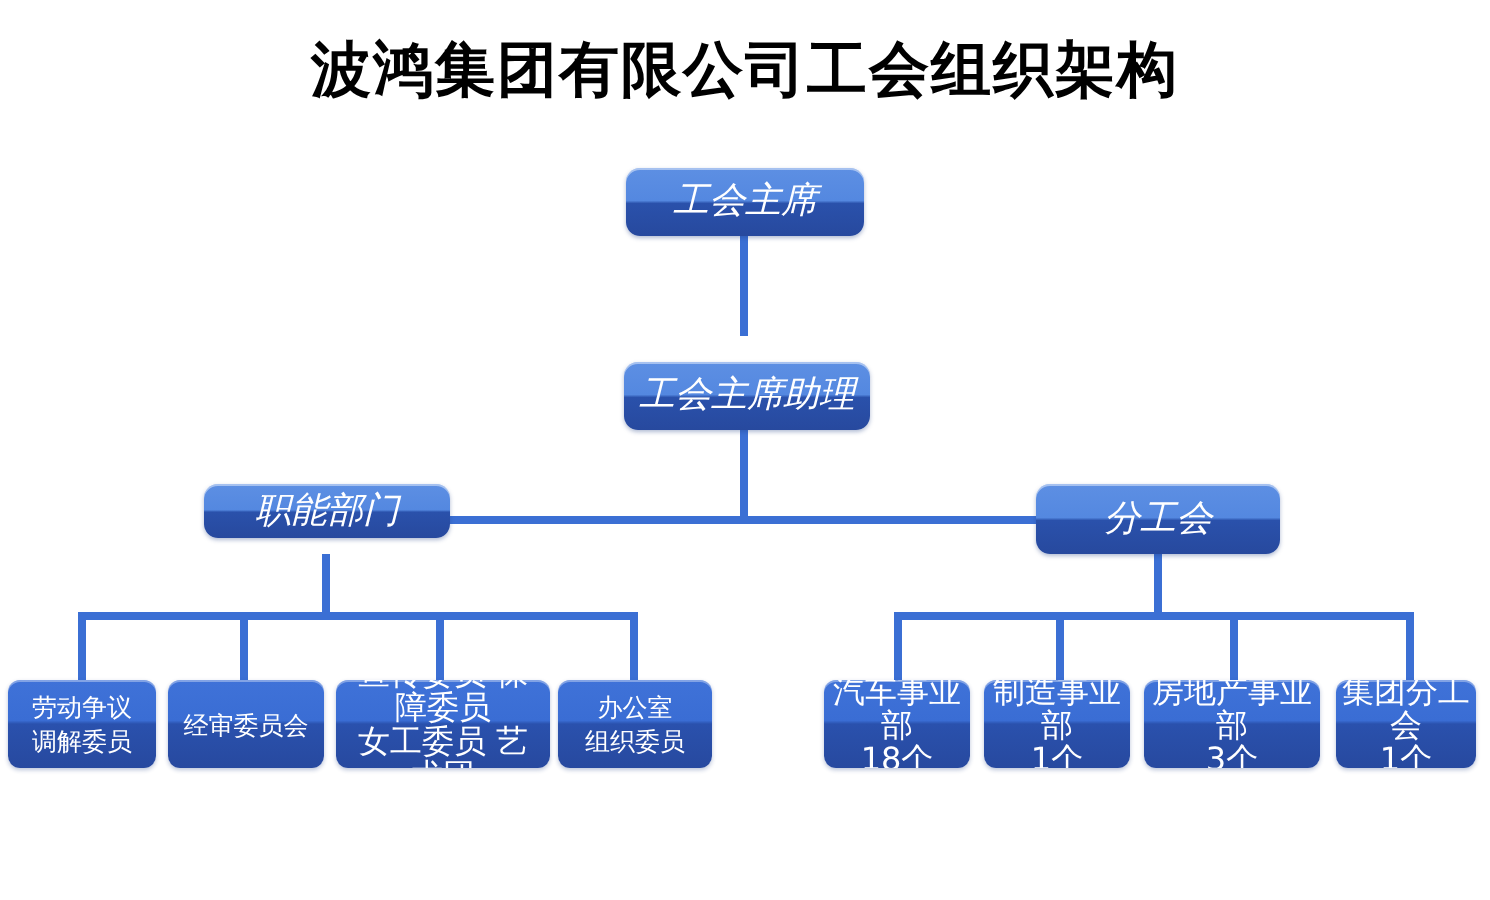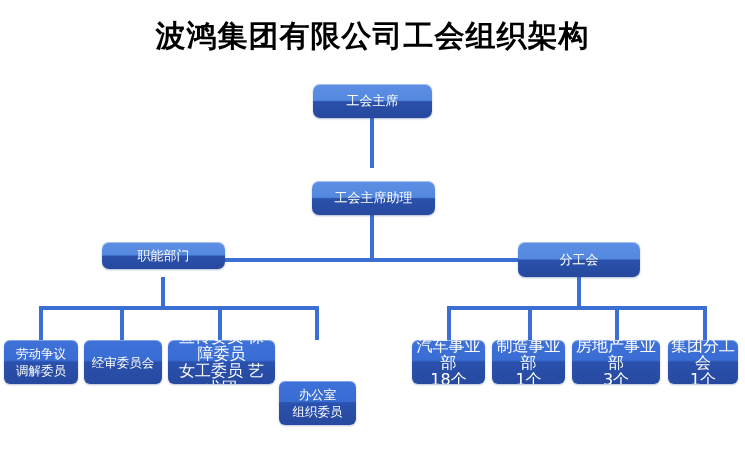--- a/index.html
+++ b/index.html
@@ -65,22 +65,23 @@
 
   
   .node-major {
     background: linear-gradient(to bottom,
         #5d8fe3 0%,
         #5488e0 48%,
         #2a51ab 52%,
         #27499e 100%);
     box-shadow: inset 0 1px 0 rgba(255,255,255,0.45),
                 0 1px 2px rgba(30,60,130,0.35);
-    font-size: 13px;
+    font-size: 18px;
     line-height: 16px;
+    font-style: italic;
   }
 
   
   .node-leaf {
     background: linear-gradient(to bottom,
         #3f72d8 0%,
         #3a6dd4 46%,
         #2a51ad 50%,
         #27499f 100%);
     box-shadow: inset 0 1px 0 rgba(255,255,255,0.35),
@@ -140,21 +141,21 @@
 
   <div class="node node-leaf" style="left:84px; top:340px; width:78px; height:44px;">
     <span class="label">经审委员会</span>
   </div>
 
   <div class="node node-leaf small-text" style="left:168px; top:340px; width:107px; height:44px;">
     <span class="label">宣传委员 保障委员
 女工委员 艺术团</span>
   </div>
 
-  <div class="node node-leaf" style="left:279px; top:340px; width:77px; height:44px;margin-top:41px;">
+  <div class="node node-leaf" style="left:279px; top:340px; width:77px; height:44px;">
     <span class="label">办公室
 组织委员</span>
   </div>
 
   <div class="node node-leaf small-text" style="left:412px; top:340px; width:73px; height:44px;text-align:center;">
     <span class="label">汽车事业部
 18个</span>
   </div>
 
   <div class="node node-leaf small-text" style="left:492px; top:340px; width:73px; height:44px;">

